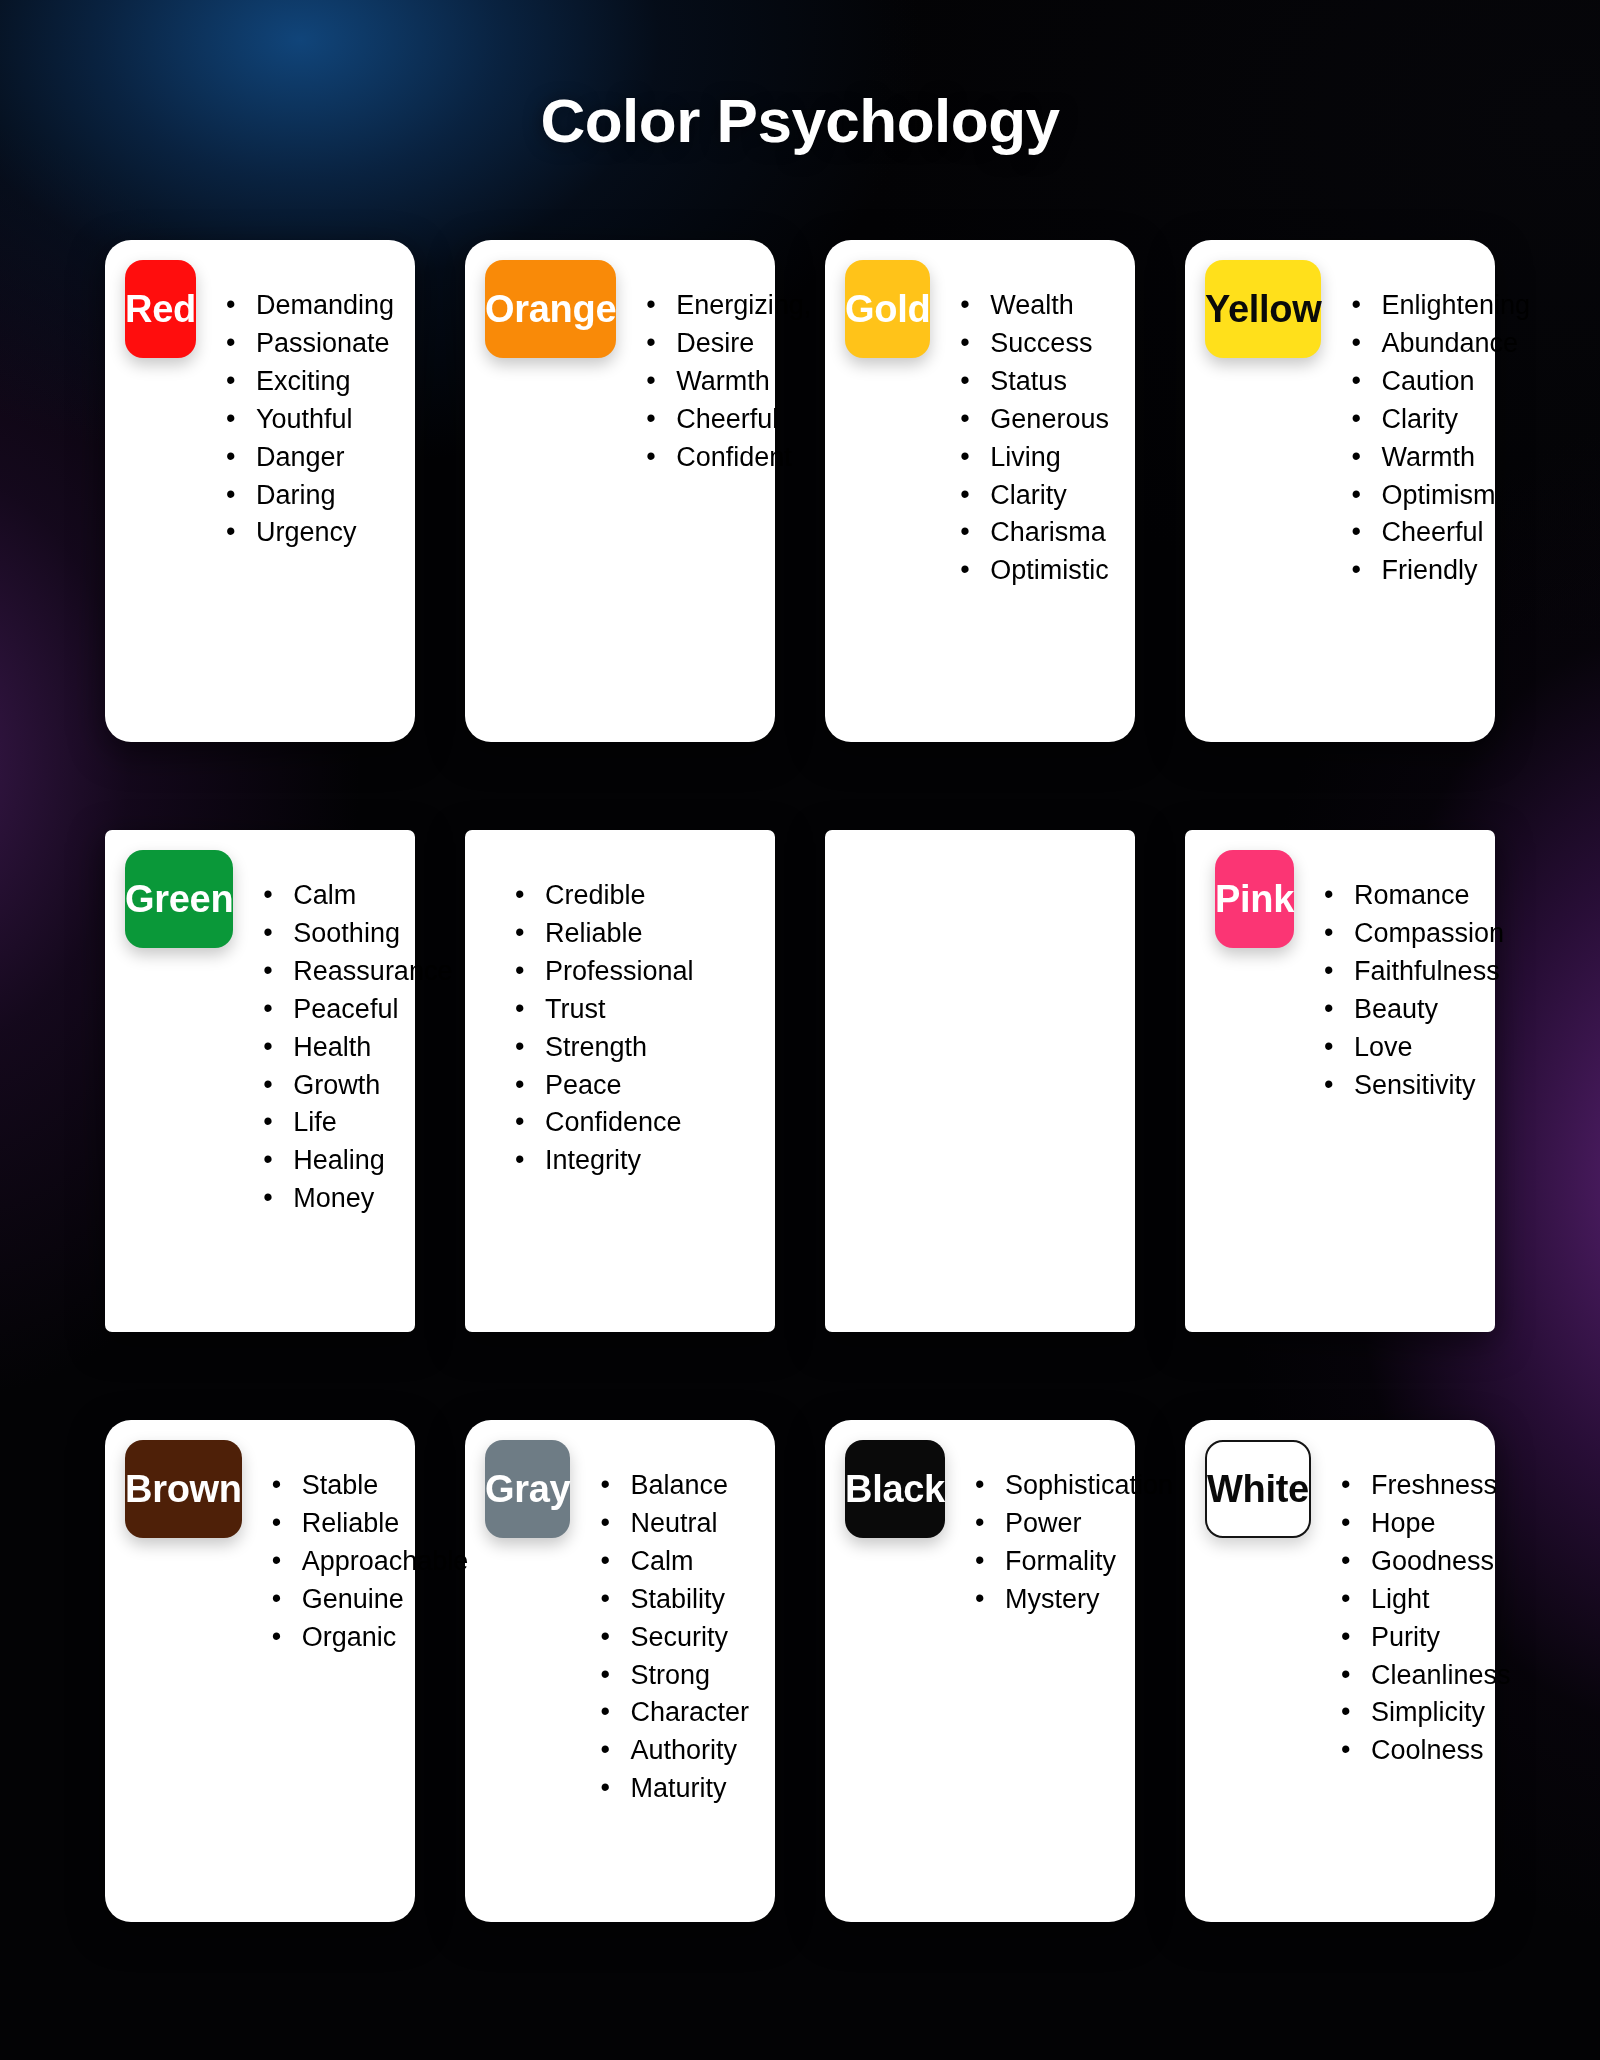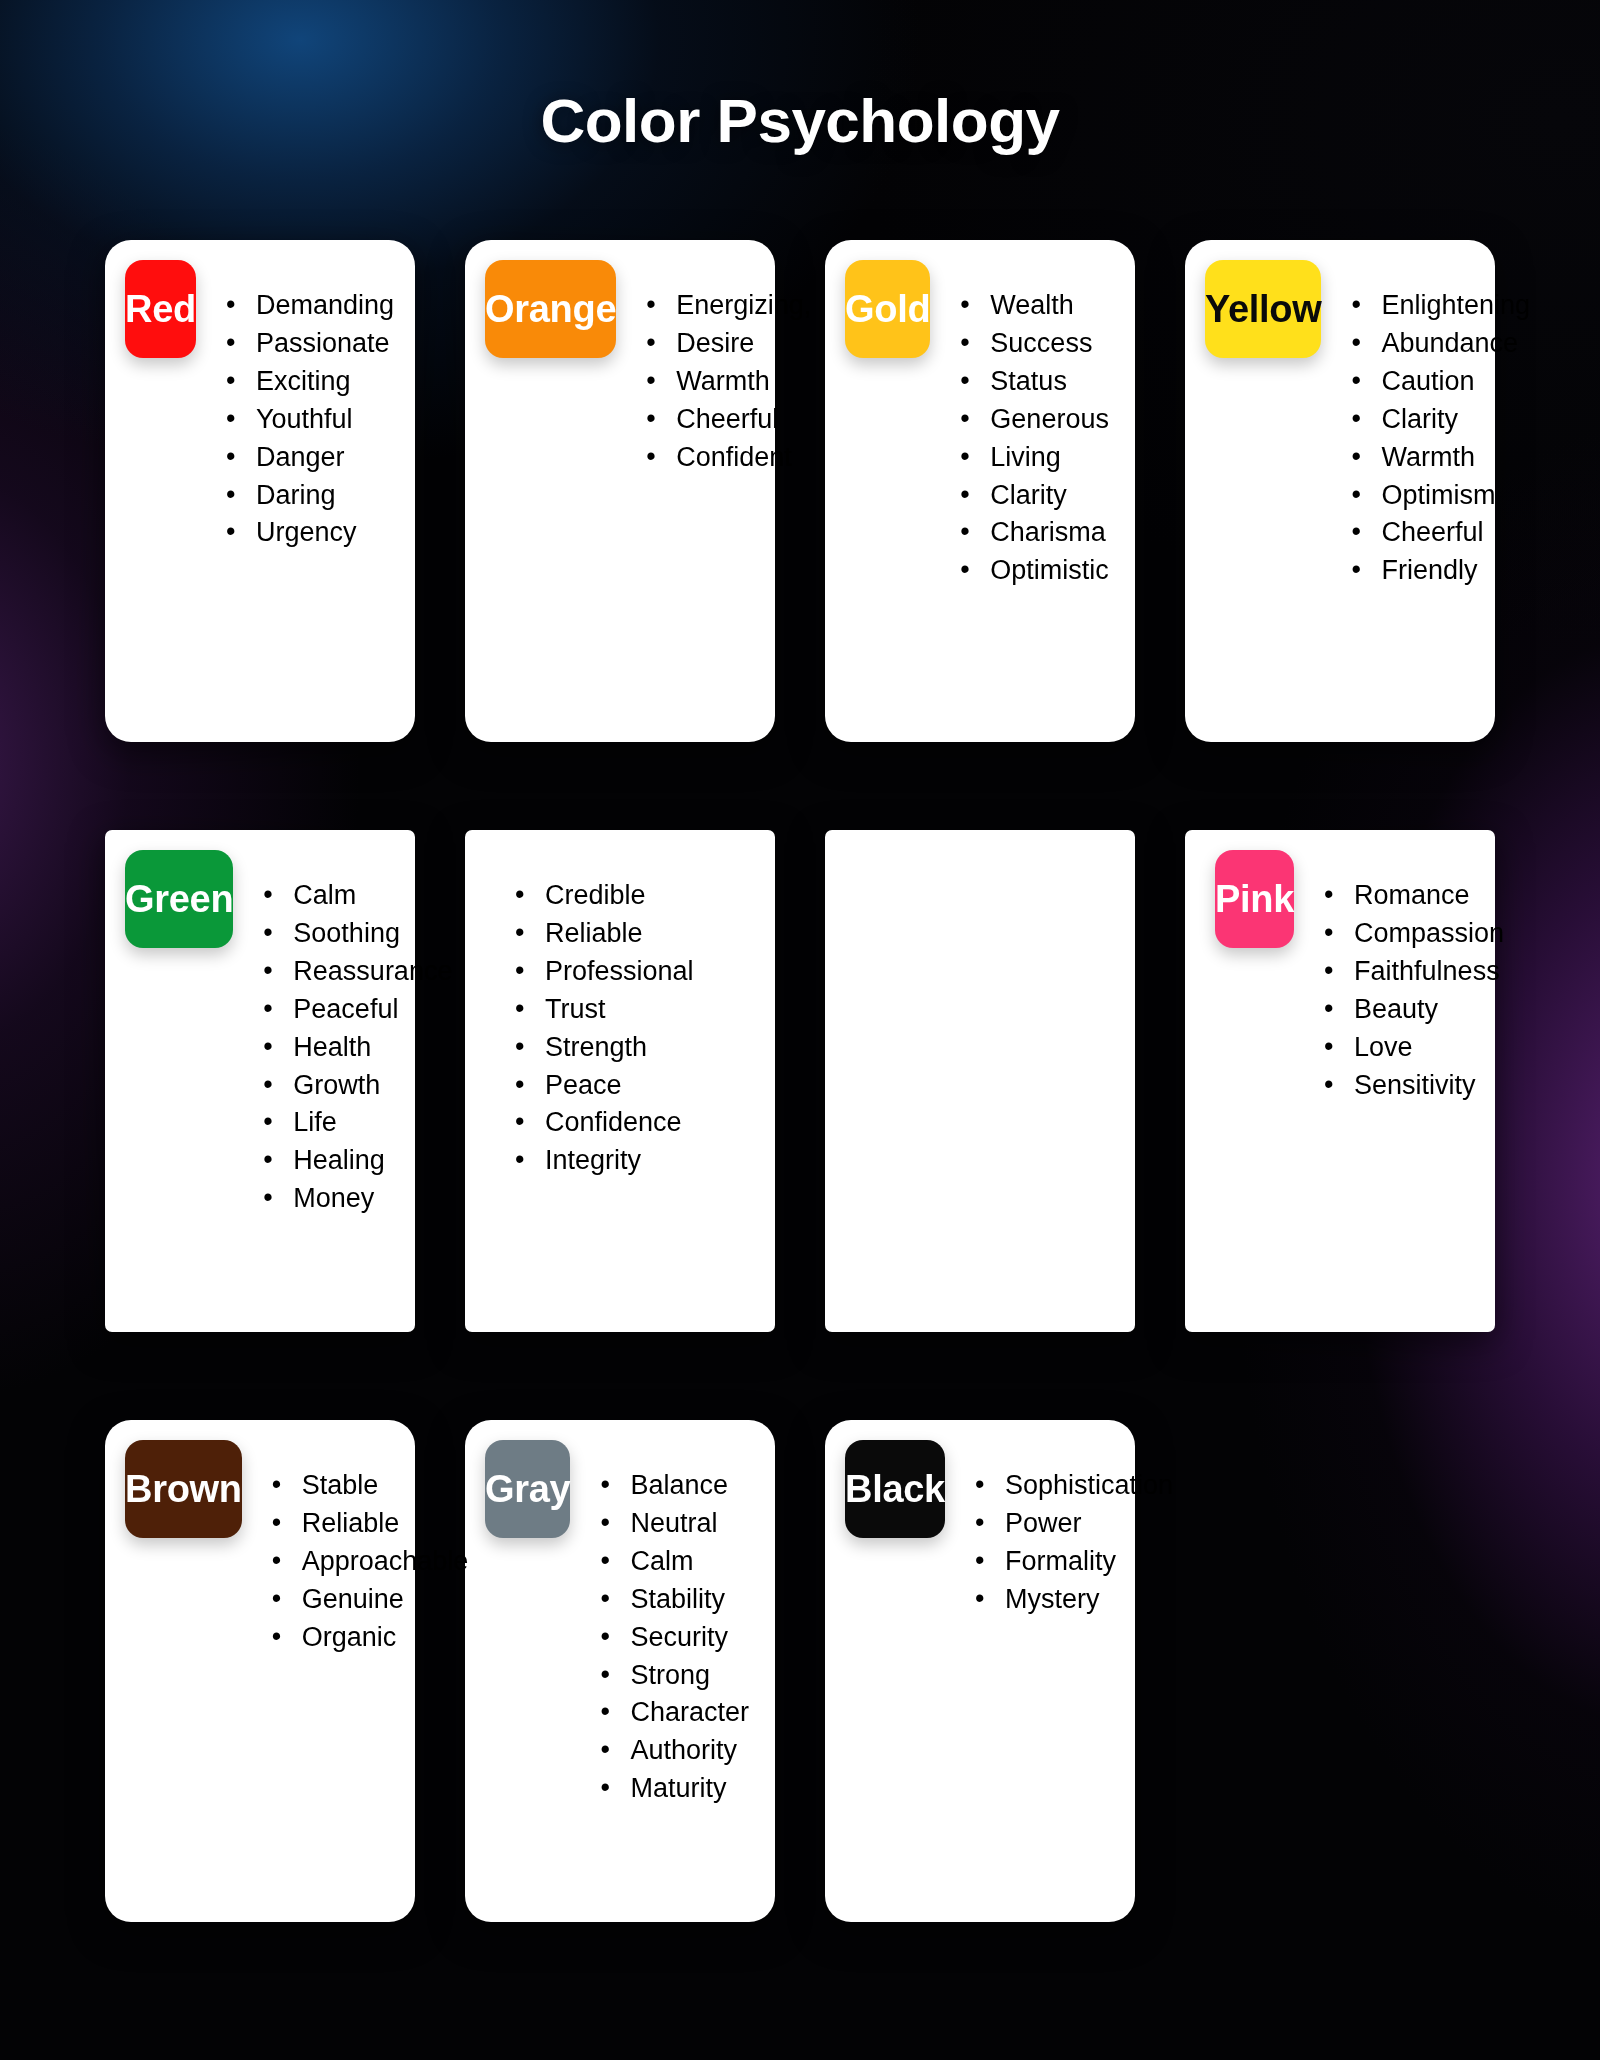--- a/index.html
+++ b/index.html
@@ -256,15 +256,28 @@
       </div>
       <div class="card">
         <div class="chip" style="background: rgb(10, 10, 10); color: rgb(255, 255, 255);">Black</div>
         <ul class="traits">
           <li>Sophistication</li>
           <li>Power</li>
           <li>Formality</li>
           <li>Mystery</li>
         </ul>
       </div>
+      <div class="card">
+        <div class="chip outlined" style="background: rgb(255, 255, 255); color: rgb(10, 10, 10);">White</div>
+        <ul class="traits">
+          <li>Freshness</li>
+          <li>Hope</li>
+          <li>Goodness</li>
+          <li>Light</li>
+          <li>Purity</li>
+          <li>Cleanliness</li>
+          <li>Simplicity</li>
+          <li>Coolness</li>
+        </ul>
+      </div>
     </div>
 
 </div>
 
 </body></html>

